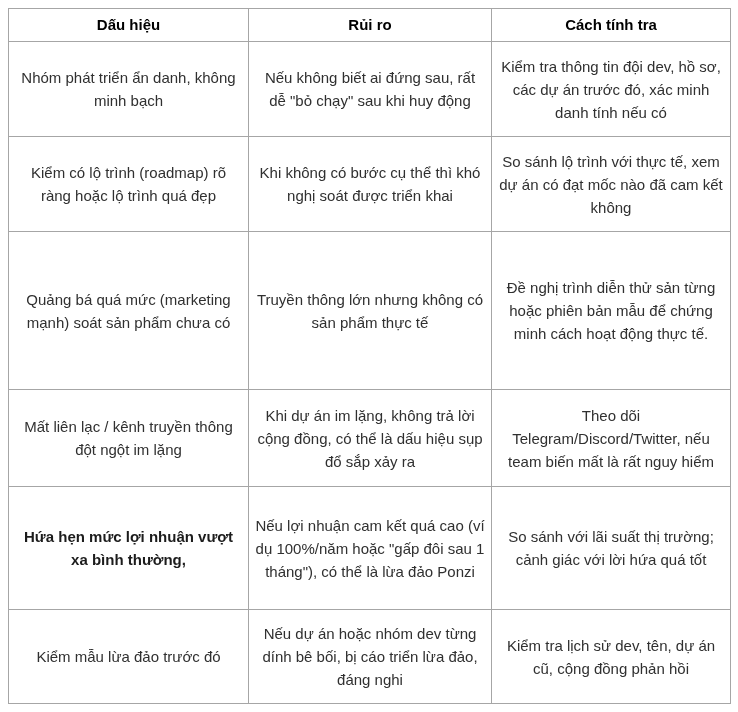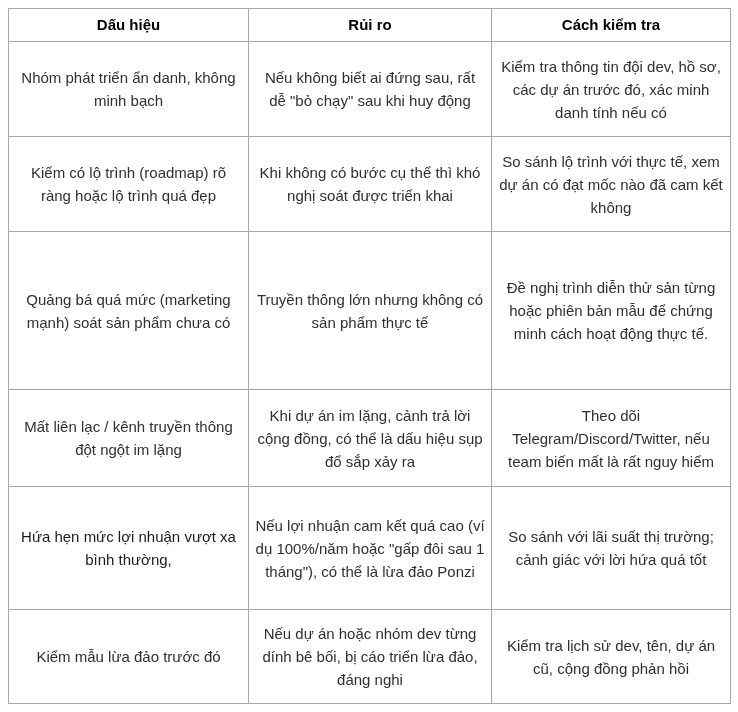--- a/index.html
+++ b/index.html
@@ -37,57 +37,57 @@
     color: #000000;
     line-height: 20px;
   }
   tr.row-header { height: 33px; padding-left: 8px; }
   tr.row-1 { height: 95px; }
   tr.row-2 { height: 95px; }
   tr.row-3 { height: 158px; }
   tr.row-4 { height: 97px; }
   tr.row-5 { height: 123px; }
   tr.row-6 { height: 94px; }
-  td.bold-cell { font-weight: normal; color: #1c1c1c; }
+  td.bold-cell { font-weight: bold; color: #1c1c1c; }
 </style>
 </head>
 <body>
 
 <table class="risk-table">
   <colgroup>
     <col style="width:240px">
     <col style="width:243px">
     <col style="width:239px">
   </colgroup>
   <thead>
     <tr class="row-header">
       <th>Dấu hiệu</th>
       <th>Rủi ro</th>
-      <th>Cách kiểm tra</th>
+      <th>Cách tính tra</th>
     </tr>
   </thead>
   <tbody>
     <tr class="row-1">
       <td>Nhóm phát triển ẩn danh, không minh bạch</td>
       <td>Nếu không biết ai đứng sau, rất dễ "bỏ chạy" sau khi huy động</td>
       <td>Kiểm tra thông tin đội dev, hồ sơ, các dự án trước đó, xác minh danh tính nếu có</td>
     </tr>
     <tr class="row-2">
       <td>Kiểm có lộ trình (roadmap) rõ ràng hoặc lộ trình quá đẹp</td>
       <td>Khi không có bước cụ thể thì khó nghị soát được triển khai</td>
       <td>So sánh lộ trình với thực tế, xem dự án có đạt mốc nào đã cam kết không</td>
     </tr>
     <tr class="row-3">
       <td>Quảng bá quá mức (marketing mạnh) soát sản phẩm chưa có</td>
       <td>Truyền thông lớn nhưng không có sản phẩm thực tế</td>
       <td>Đề nghị trình diễn thử sản từng hoặc phiên bản mẫu để chứng minh cách hoạt động thực tế.</td>
     </tr>
     <tr class="row-4">
       <td>Mất liên lạc / kênh truyền thông đột ngột im lặng</td>
-      <td>Khi dự án im lặng, cảnh trả lời cộng đồng, có thể là dấu hiệu sụp đổ sắp xảy ra</td>
+      <td>Khi dự án im lặng, không trả lời cộng đồng, có thể là dấu hiệu sụp đổ sắp xảy ra</td>
       <td>Theo dõi Telegram/Discord/Twitter, nếu team biến mất là rất nguy hiểm</td>
     </tr>
     <tr class="row-5">
       <td class="bold-cell">Hứa hẹn mức lợi nhuận vượt xa bình thường,</td>
       <td>Nếu lợi nhuận cam kết quá cao (ví dụ 100%/năm hoặc "gấp đôi sau 1 tháng"), có thể là lừa đảo Ponzi</td>
       <td>So sánh với lãi suất thị trường; cảnh giác với lời hứa quá tốt</td>
     </tr>
     <tr class="row-6">
       <td>Kiểm mẫu lừa đảo trước đó</td>
       <td>Nếu dự án hoặc nhóm dev từng dính bê bối, bị cáo triển lừa đảo, đáng nghi</td>

